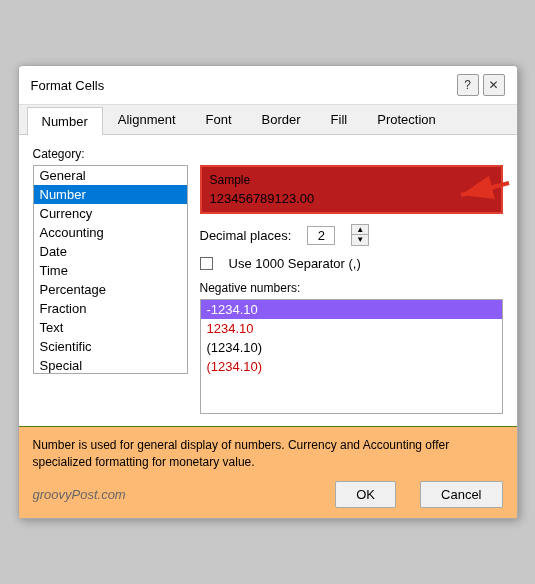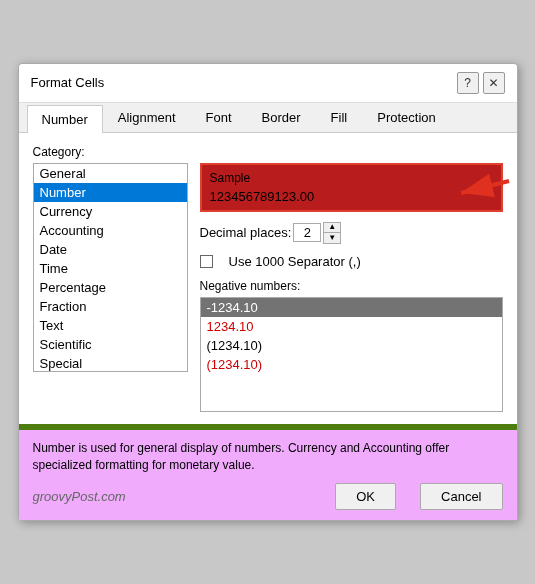--- a/index.html
+++ b/index.html
@@ -132,21 +132,21 @@
       color: #000;
       margin-bottom: 4px;
     }
     .sample-value {
       font-size: 13px;
       color: #000;
     }
     .decimal-row {
       display: flex;
       align-items: center;
-      gap: 2px;
+      gap: 16px;
       font-size: 13px;
     }
     .decimal-input {
       width: 28px;
       border: 1px solid #aaa;
       padding: 1px 4px;
       font-size: 13px;
       text-align: center;
     }
     .spinner {
@@ -192,30 +192,30 @@
       background: #fff;
       height: 115px;
       overflow-y: auto;
     }
     .neg-item {
       padding: 2px 6px;
       font-size: 13px;
       cursor: pointer;
     }
     .neg-item.selected {
-      background: #737373;
+      background: #8b5cf6;
       color: #fff;
     }
     .neg-item.red {
       color: #cc0000;
     }
     .footer-area {
-      background: #f0abfc;
+      background: #fdba74;
       padding: 10px 14px;
-      border-top: 6px solid #4d7c0f;
+      border-top: 1px solid #4d7c0f;
     }
     .footer-desc {
       font-size: 12px;
       color: #000;
       line-height: 1.4;
       margin-bottom: 10px;
     }
     .footer-buttons {
       display: flex;
       justify-content: space-between;

